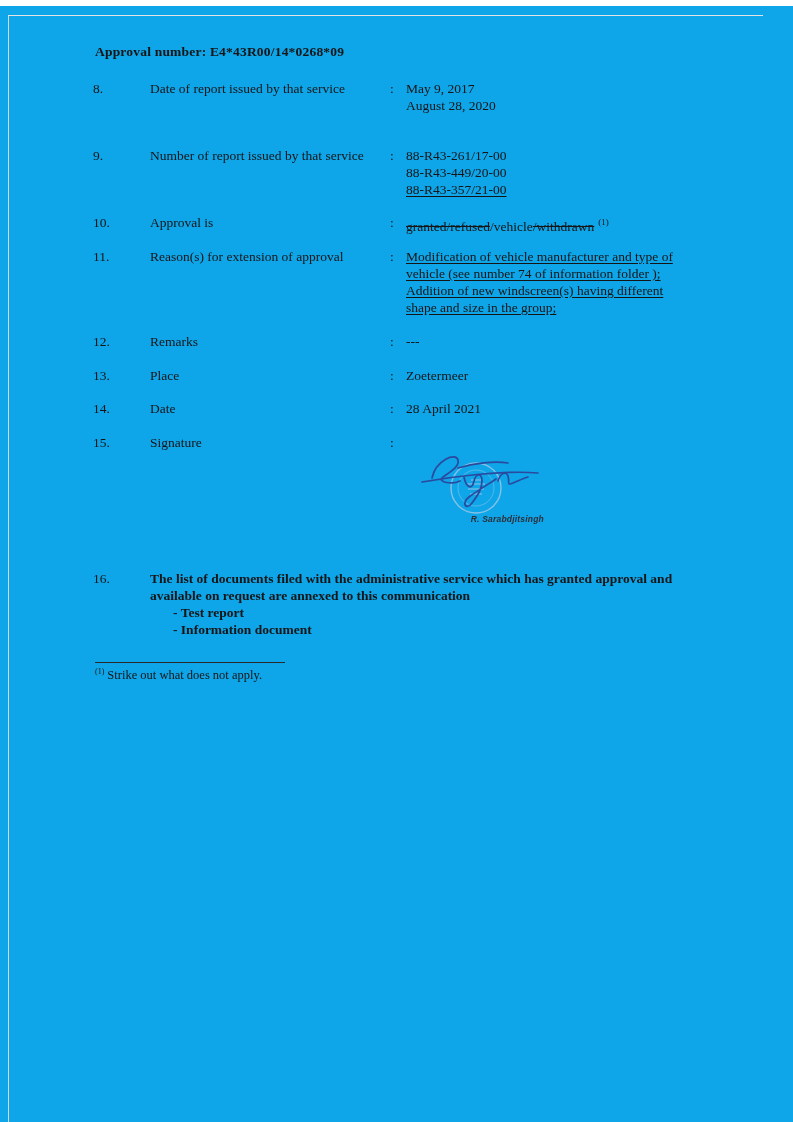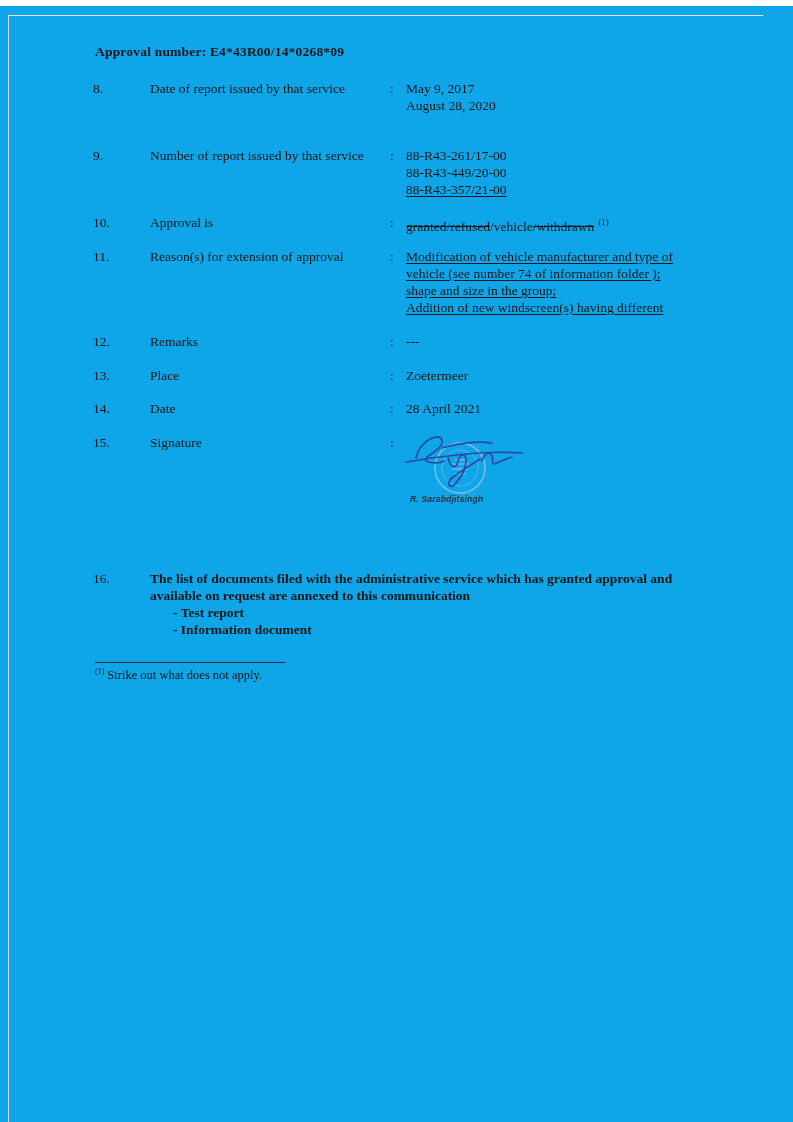--- a/index.html
+++ b/index.html
@@ -32,21 +32,21 @@
     line-height:17px;
   }
   .item .num { }
   .item .label { padding-right:6px; }
   .item .colon { }
   .u { text-decoration:underline; text-underline-offset:2px; }
   .strike { text-decoration:line-through; }
   sup.fnref { font-size:9px; margin-left:4px; }
   .item16-body { line-height:17px;font-weight:bold; }
   .item16-list { margin-left:23px; }
-  .signature-block { position:absolute; left:404px; top:424px; width:140px; }
+  .signature-block { position:absolute; left:404px; top:444px; width:140px;text-align:right; }
   .sig-name {
     font-family:"Liberation Sans", sans-serif;
     font-style:italic; font-weight:bold;
     font-size:8.5px; color:#2e2e38;
     margin-top:-6px; margin-left:6px;
     letter-spacing:.2px;
   }
   .footnote-rule {
     position:absolute; left:95px; top:656px;
     width:190px; height:0;
@@ -102,22 +102,22 @@
     </div>
   </div>
 
   <div class="item" style="top:242px">
     <div class="num">11.</div>
     <div class="label">Reason(s) for extension of approval</div>
     <div class="colon">:</div>
     <div class="value">
       <div class="u">Modification of vehicle manufacturer and type of</div>
       <div class="u">vehicle (see number 74 of information folder );</div>
+      <div class="u">Addition of new windscreen(s) having different</div>
       <div class="u">shape and size in the group;</div>
-      <div class="u">Addition of new windscreen(s) having different</div>
     </div>
   </div>
 
   <div class="item" style="top:327px">
     <div class="num">12.</div>
     <div class="label">Remarks</div>
     <div class="colon">:</div>
     <div class="value">---</div>
   </div>
 

